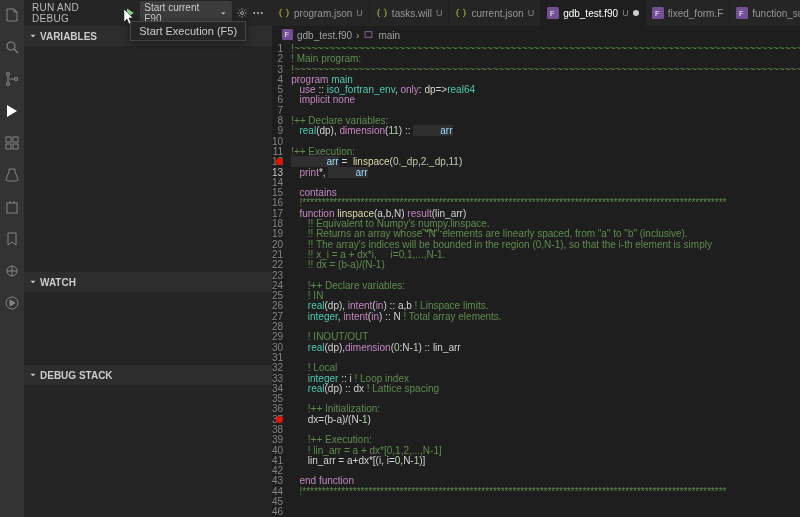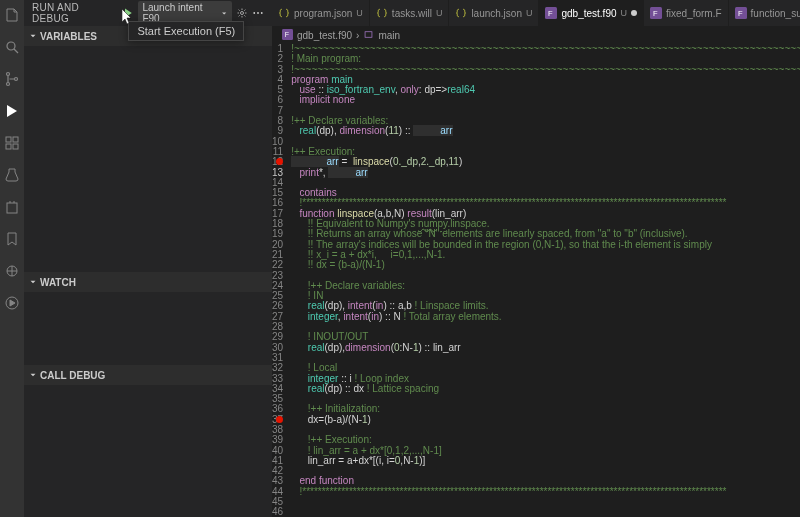--- a/index.html
+++ b/index.html
@@ -122,21 +122,21 @@
 <div class="side-panel">
   <div class="sp-header">
     <span class="sp-title">RUN AND DEBUG</span>
     <div class="sp-run-controls">
       <div class="play-btn">
         <svg viewBox="0 0 16 16" fill="currentColor">
             <path d="M4 2l9 6-9 6z"></path>
           </svg>
       </div>
       <div class="config-dd">
-        <span>Launch intent F90</span>
+        <span>Start current F90</span>
         <svg width="9" height="9" viewBox="0 0 16 16" fill="currentColor">
             <path d="M4 6l4 4 4-4z"></path>
           </svg>
       </div>
       <div class="gear-btn">
           <svg viewBox="0 0 16 16" fill="none" stroke="currentColor" stroke-width="1">
             <circle cx="8" cy="8" r="2"></circle>
             <path d="M8 2v2M8 12v2M2 8h2M12 8h2M3.5 3.5l1.4 1.4M11.1 11.1l1.4 1.4M3.5 12.5l1.4-1.4M11.1 4.9l1.4-1.4"></path>
           </svg>
         </div>
@@ -167,21 +167,21 @@
         <path d="M4 6l4 4 4-4z"></path>
       </svg>
     <span>WATCH</span>
   </div>
   <div class="section-body sect-watch"></div>
 
   <div class="section-hdr">
     <svg class="chev" viewBox="0 0 16 16" fill="currentColor">
         <path d="M4 6l4 4 4-4z"></path>
       </svg>
-    <span>CALL DEBUG</span>
+    <span>DEBUG STACK</span>
   </div>
   <div class="section-body sect-call"></div>
 </div>
 
 <div class="editor-area">
   <div class="tabs">
     <div id="tabs-mount" style="display: contents;"><div class="tab">
           <span class="tab-icon">
             <svg viewBox="0 0 16 16">
               <path d="M5 3c-2 0-2 2-2 3s0 2-1 2c1 0 1 1 1 2s0 3 2 3" fill="none" stroke="#cbcb41" stroke-width="1.2"></path>
@@ -199,21 +199,21 @@
           </span>
           <span>tasks.will</span>
           <span class="suffix">U</span>
         </div><div class="tab">
           <span class="tab-icon">
             <svg viewBox="0 0 16 16">
               <path d="M5 3c-2 0-2 2-2 3s0 2-1 2c1 0 1 1 1 2s0 3 2 3" fill="none" stroke="#cbcb41" stroke-width="1.2"></path>
               <path d="M11 3c2 0 2 2 2 3s0 2 1 2c-1 0-1 1-1 2s0 3-2 3" fill="none" stroke="#cbcb41" stroke-width="1.2"></path>
             </svg>
           </span>
-          <span>launch.json</span>
+          <span>current.json</span>
           <span class="suffix">U</span>
         </div><div class="tab active">
           <span class="tab-icon">
             <svg viewBox="0 0 16 16">
               <rect width="16" height="16" rx="2" fill="#734f96"></rect>
               <text x="4" y="12" font-size="10" fill="#fff" font-family="sans-serif">F</text>
             </svg>
           </span>
           <span>gdb_test.f90</span>
           <span class="suffix">U</span>

